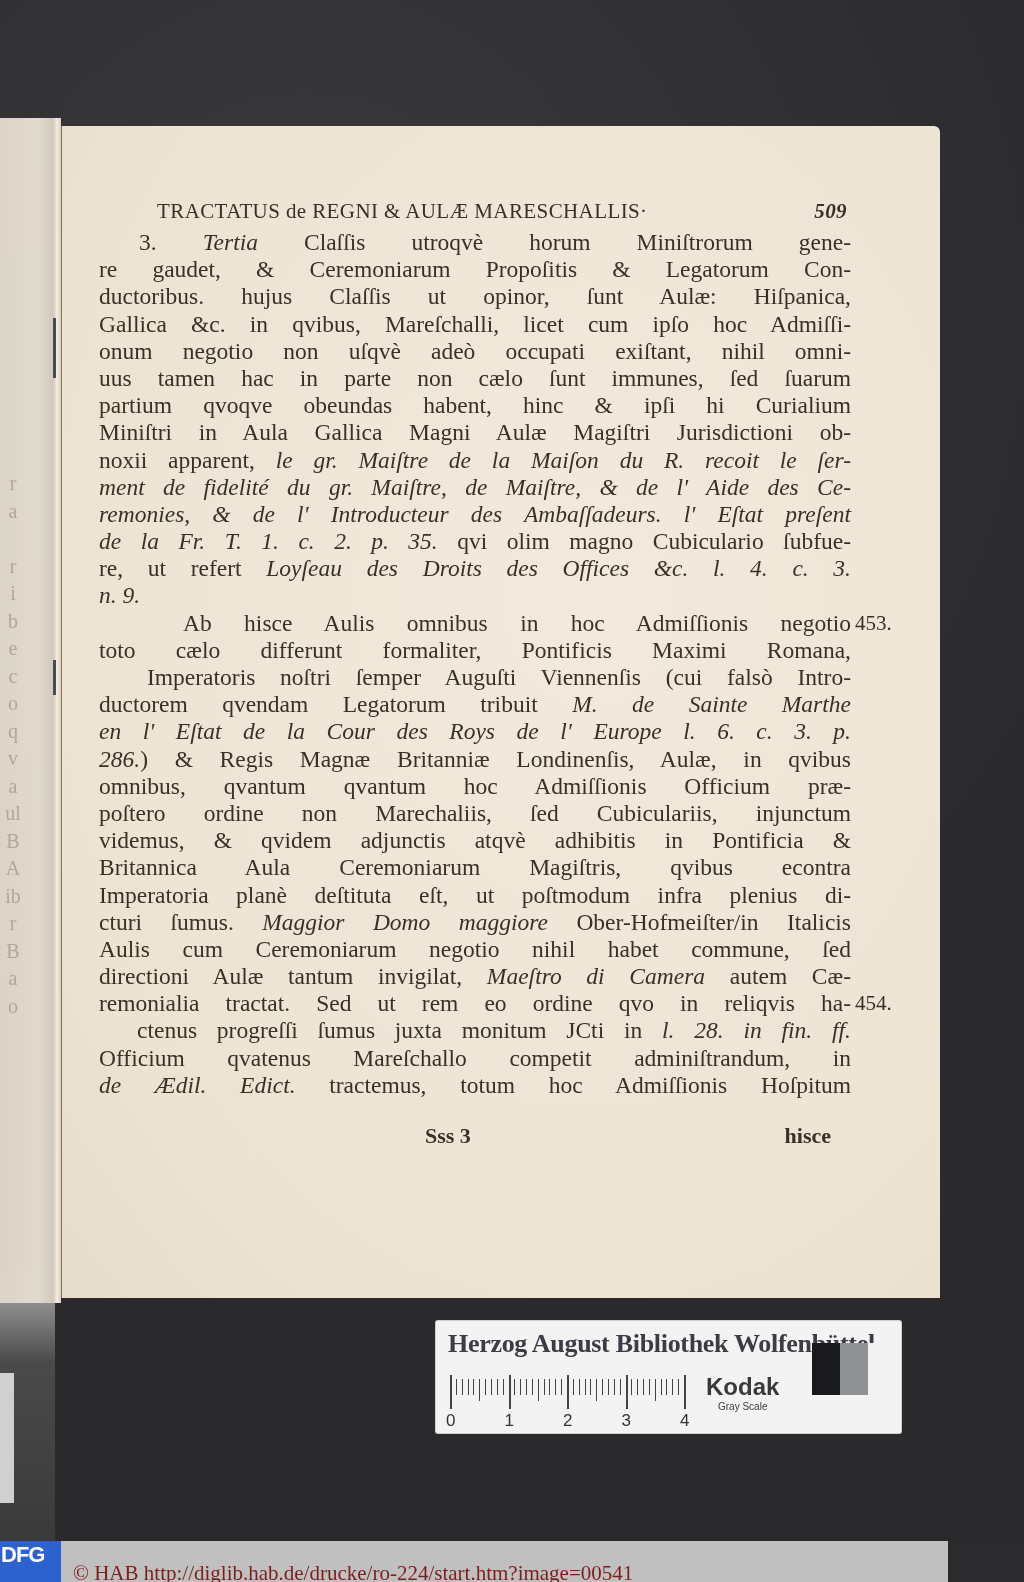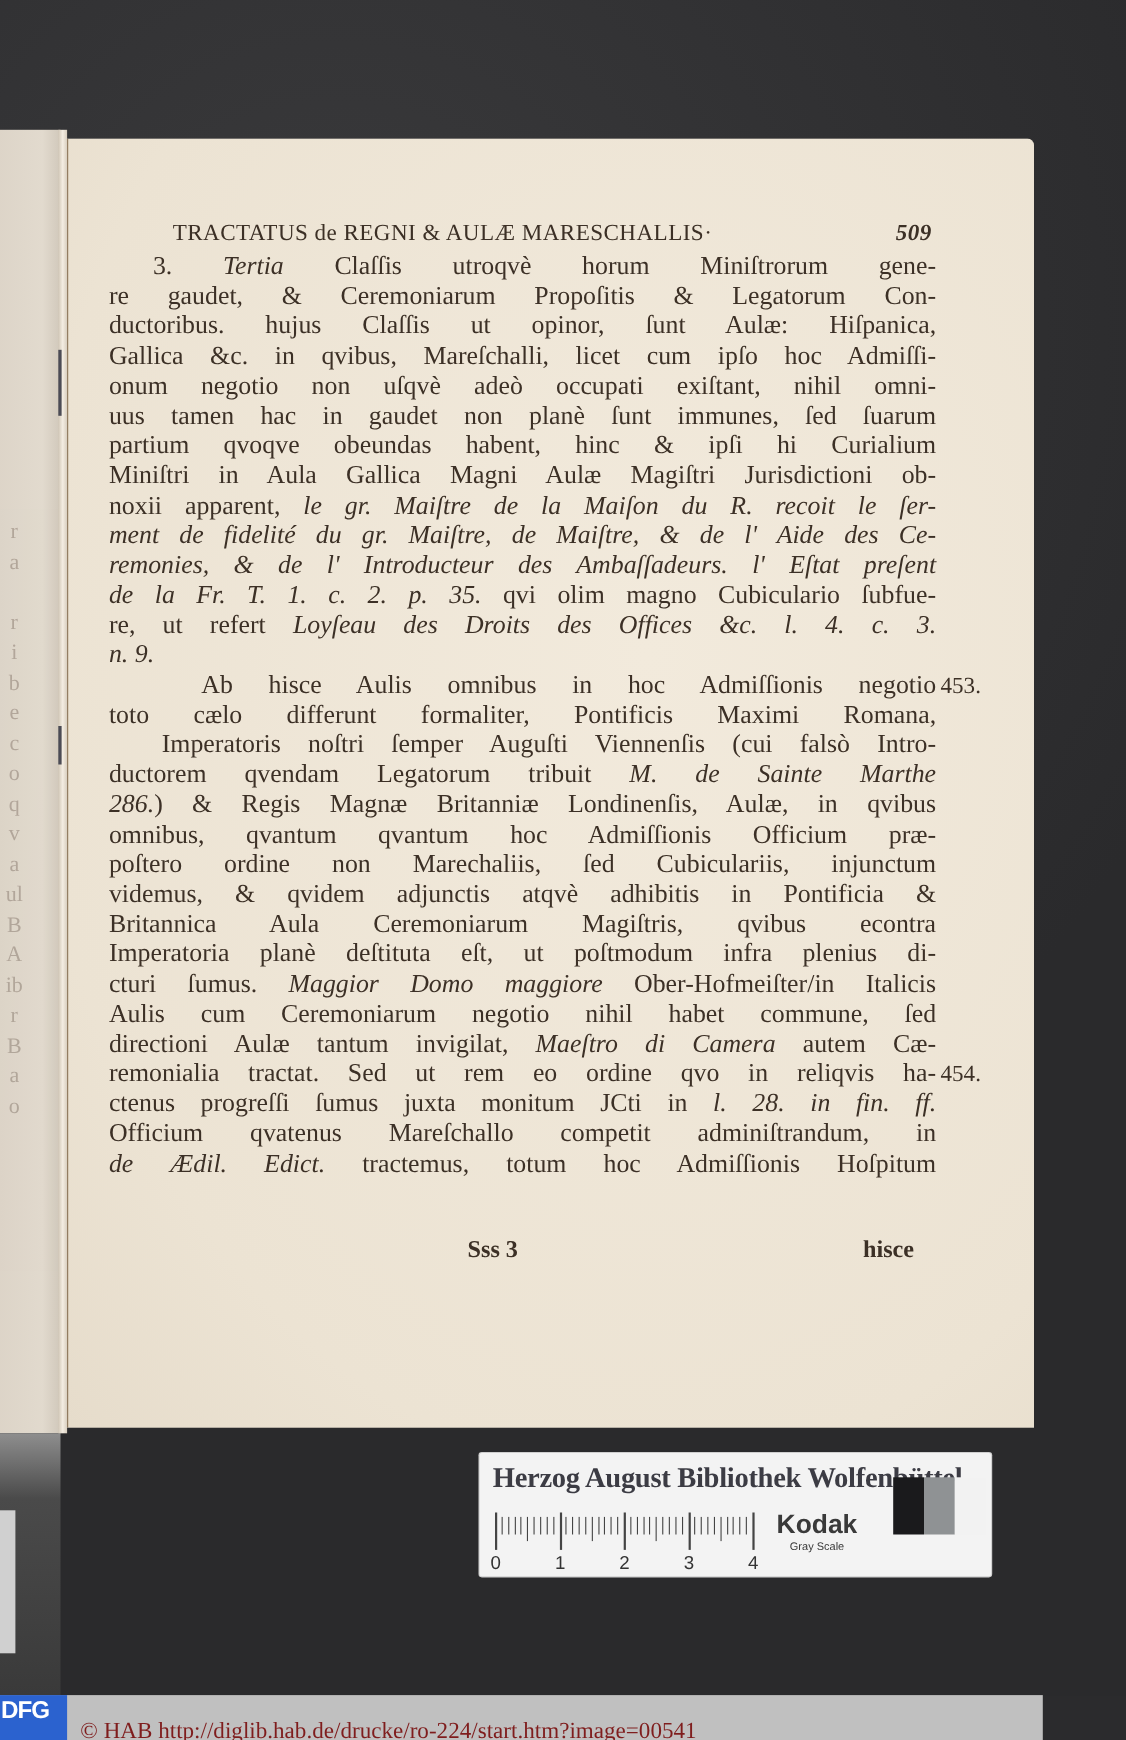--- a/index.html
+++ b/index.html
@@ -154,44 +154,45 @@
     <div class="running-head">
       <span class="title">TRACTATUS de REGNI &amp; AULÆ MARESCHALLIS·</span>
       <span class="folio">509</span>
     </div>
     <div class="text-block" id="text-block">
         <div class="line" style="padding-left: 40px; box-sizing: border-box;"><span>3.    </span><i>Tertia</i><span> Claſſis utroqvè horum Miniſtrorum gene-</span></div>
         <div class="line" style="box-sizing: border-box;"><span>re gaudet, &amp; Ceremoniarum Propoſitis &amp; Legatorum Con-</span></div>
         <div class="line" style="box-sizing: border-box;"><span>ductoribus.  hujus Claſſis ut opinor, ſunt Aulæ: Hiſpanica,</span></div>
         <div class="line" style="box-sizing: border-box;"><span>Gallica &amp;c. in qvibus, Mareſchalli, licet cum ipſo hoc Admiſſi-</span></div>
         <div class="line" style="box-sizing: border-box;"><span>onum negotio non uſqvè adeò occupati exiſtant, nihil omni-</span></div>
-        <div class="line" style="box-sizing: border-box;"><span>uus tamen hac in gaudet non planè ſunt immunes, ſed ſuarum</span></div>
+        <div class="line" style="box-sizing: border-box;"><span>uus tamen hac in parte non cælo ſunt immunes, ſed ſuarum</span></div>
         <div class="line" style="box-sizing: border-box;"><span>partium qvoqve obeundas habent, hinc &amp; ipſi hi Curialium</span></div>
         <div class="line" style="box-sizing: border-box;"><span>Miniſtri in Aula Gallica Magni Aulæ Magiſtri Jurisdictioni ob-</span></div>
         <div class="line" style="box-sizing: border-box;"><span>noxii apparent, </span><i>le gr. Maiſtre de la Maiſon du R. recoit le ſer-</i></div>
         <div class="line" style="box-sizing: border-box;"><i>ment de fidelité du gr. Maiſtre, de Maiſtre, &amp; de l' Aide des Ce-</i></div>
         <div class="line" style="box-sizing: border-box;"><i>remonies, &amp; de l' Introducteur des Ambaſſadeurs. l' Eſtat preſent</i></div>
         <div class="line" style="box-sizing: border-box;"><i>de la Fr. T. 1. c. 2. p. 35.</i><span>  qvi olim magno Cubiculario ſubfue-</span></div>
         <div class="line" style="box-sizing: border-box;"><span>re, ut  refert </span><i>Loyſeau des Droits des  Offices &amp;c. l. 4. c. 3.</i></div>
         <div class="line last" style="box-sizing: border-box;"><i>n. 9.</i></div>
         <div class="line" style="padding-left: 84px; box-sizing: border-box;"><span>Ab hisce Aulis omnibus in hoc Admiſſionis negotio</span><span class="margin-num">453.</span></div>
         <div class="line" style="box-sizing: border-box;"><span>toto cælo differunt formaliter, Pontificis Maximi Romana,</span></div>
         <div class="line" style="box-sizing: border-box; margin-left: 48px;"><span>Imperatoris noſtri ſemper Auguſti Viennenſis (cui falsò Intro-</span></div>
         <div class="line" style="box-sizing: border-box;"><span>ductorem qvendam Legatorum tribuit </span><i>M. de Sainte Marthe</i></div>
+        <div class="line" style="box-sizing: border-box;"><i>en l' Eſtat de la  Cour des  Roys de l' Europe l.  6.  c. 3.  p.</i></div>
         <div class="line" style="box-sizing: border-box;"><i>286.</i><span>) &amp; Regis Magnæ Britanniæ Londinenſis, Aulæ, in qvibus</span></div>
         <div class="line" style="box-sizing: border-box;"><span>omnibus, qvantum qvantum hoc Admiſſionis Officium præ-</span></div>
         <div class="line" style="box-sizing: border-box;"><span>poſtero ordine non Marechaliis, ſed Cubiculariis, injunctum</span></div>
         <div class="line" style="box-sizing: border-box;"><span>videmus, &amp; qvidem adjunctis atqvè adhibitis in Pontificia &amp;</span></div>
         <div class="line" style="box-sizing: border-box;"><span>Britannica Aula Ceremoniarum Magiſtris, qvibus econtra</span></div>
         <div class="line" style="box-sizing: border-box;"><span>Imperatoria planè deſtituta eſt, ut poſtmodum infra plenius di-</span></div>
         <div class="line" style="box-sizing: border-box;"><span>cturi ſumus.  </span><i>Maggior Domo maggiore</i><span> Ober-Hofmeiſter/in Italicis</span></div>
         <div class="line" style="box-sizing: border-box;"><span>Aulis cum Ceremoniarum negotio nihil habet commune, ſed</span></div>
         <div class="line" style="box-sizing: border-box;"><span>directioni Aulæ tantum invigilat, </span><i>Maeſtro di Camera</i><span> autem Cæ-</span></div>
         <div class="line" style="box-sizing: border-box;"><span>remonialia tractat.   Sed ut rem eo ordine qvo in reliqvis ha-</span><span class="margin-num">454.</span></div>
-        <div class="line" style="box-sizing: border-box;"><span>ctenus progreſſi ſumus juxta monitum JCti in </span><i>l. 28. in fin. ff.</i></div>
+        <div class="line" style="box-sizing: border-box; margin-left: 38px;"><span>ctenus progreſſi ſumus juxta monitum JCti in </span><i>l. 28. in fin. ff.</i></div>
         <div class="line" style="box-sizing: border-box;"><span>Officium qvatenus Mareſchallo competit adminiſtrandum, in</span></div>
         <div class="line" style="box-sizing: border-box;"><i>de Ædil. Edict.</i><span> tractemus, totum hoc Admiſſionis Hoſpitum</span></div>
       </div>
     <div class="catch-line">
       <span class="signature">Sss 3</span>
       <span class="catchword">hisce</span>
     </div>
   </div>
 </div>
 

